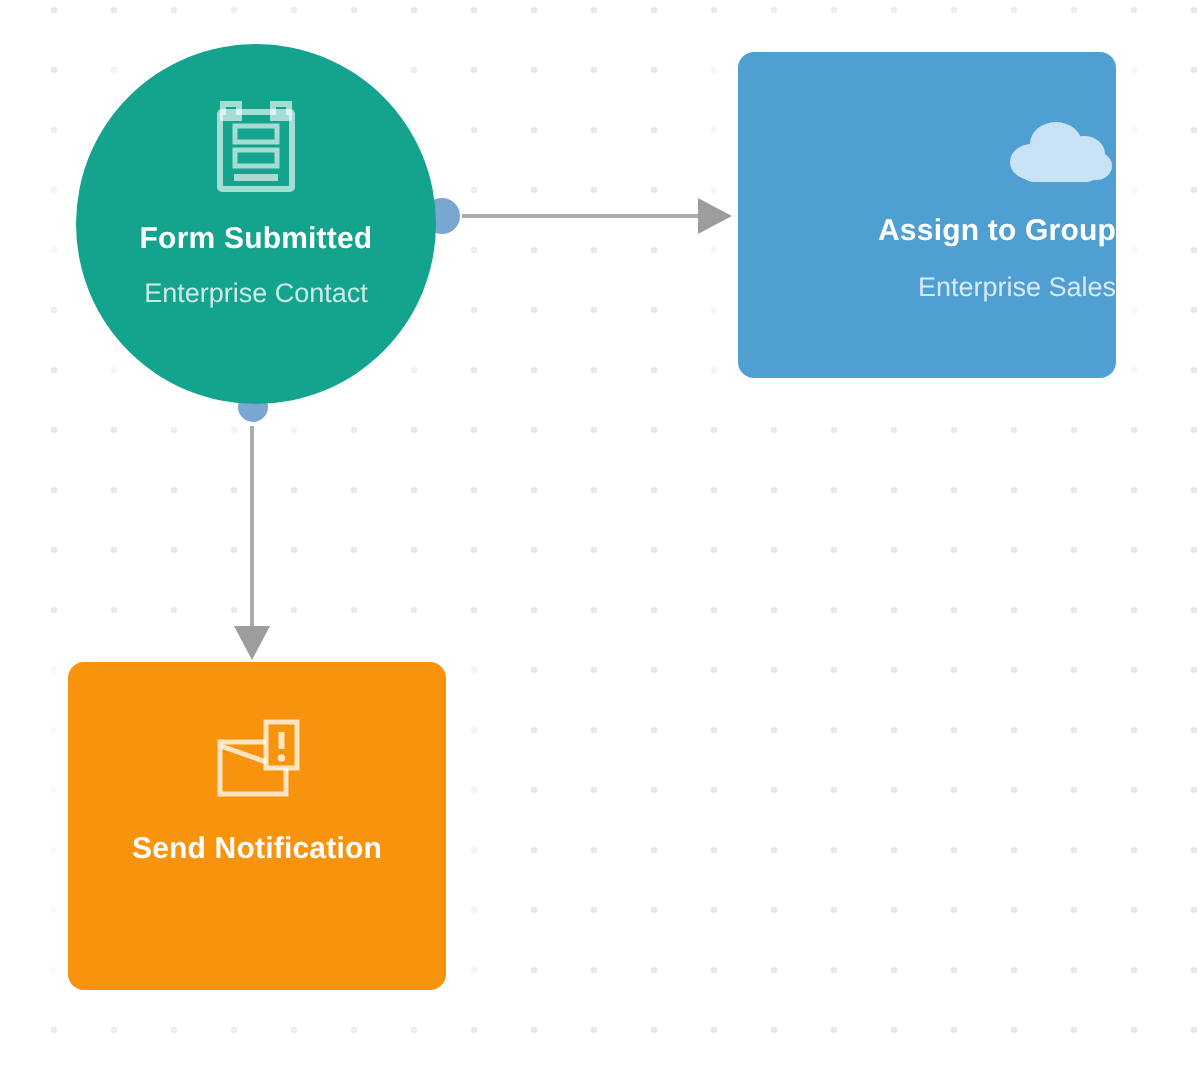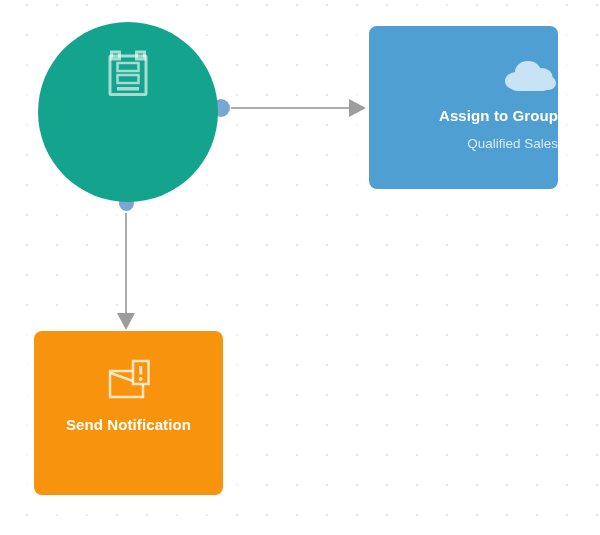--- a/index.html
+++ b/index.html
@@ -122,34 +122,36 @@
     <div class="icon">
       <svg width="40" height="46" viewBox="0 0 40 46" fill="none">
         <rect x="3.5" y="2" width="8" height="7" stroke="rgba(255,255,255,0.62)" stroke-width="3"></rect>
         <rect x="28.5" y="2" width="8" height="7" stroke="rgba(255,255,255,0.62)" stroke-width="3"></rect>
         <rect x="2" y="6" width="36" height="38.5" rx="1" stroke="rgba(255,255,255,0.62)" stroke-width="3"></rect>
         <rect x="9.5" y="13" width="21" height="8" stroke="rgba(255,255,255,0.62)" stroke-width="2.5"></rect>
         <rect x="9.5" y="25" width="21" height="8" stroke="rgba(255,255,255,0.62)" stroke-width="2.5"></rect>
         <rect x="9" y="37" width="22" height="3.5" fill="rgba(255,255,255,0.62)"></rect>
       </svg>
     </div>
+    <div class="title">Form Submitted</div>
+    <div class="subtitle">Enterprise Contact</div>
   </div>
 
   <div class="node node-assign" style="background-color: rgb(79, 159, 211);">
     <div class="icon">
       <svg width="58" height="35" viewBox="0 0 58 35" fill="#c9e3f6">
         <ellipse cx="16" cy="23" rx="11" ry="9"></ellipse>
         <ellipse cx="28" cy="14" rx="13" ry="11"></ellipse>
         <ellipse cx="42" cy="19" rx="10.5" ry="9"></ellipse>
         <ellipse cx="48" cy="25" rx="8" ry="7"></ellipse>
         <rect x="10" y="19" width="40" height="14" rx="7"></rect>
       </svg>
     </div>
     <div class="title">Assign to Group</div>
-    <div class="subtitle">Qualified Sales</div>
+    <div class="subtitle">Enterprise Sales</div>
   </div>
 
   <div class="node node-notify" style="background-color: rgb(247, 147, 12); text-align: right;">
     <div class="icon">
       <svg width="44" height="42" viewBox="0 0 44 42" fill="none">
         <rect x="3" y="12" width="33" height="26" stroke="rgba(255,255,255,0.75)" stroke-width="2.5"></rect>
         <path d="M3.5 14 L34.5 25" stroke="rgba(255,255,255,0.75)" stroke-width="2.5"></path>
         <rect x="26" y="2" width="15.5" height="23" fill="var(--node-orange)" stroke="rgba(255,255,255,0.75)" stroke-width="2.5"></rect>
         <line x1="33.75" y1="7" x2="33.75" y2="15.5" stroke="rgba(255,255,255,0.75)" stroke-width="3"></line>
         <circle cx="33.75" cy="20" r="1.9" fill="rgba(255,255,255,0.75)"></circle>

